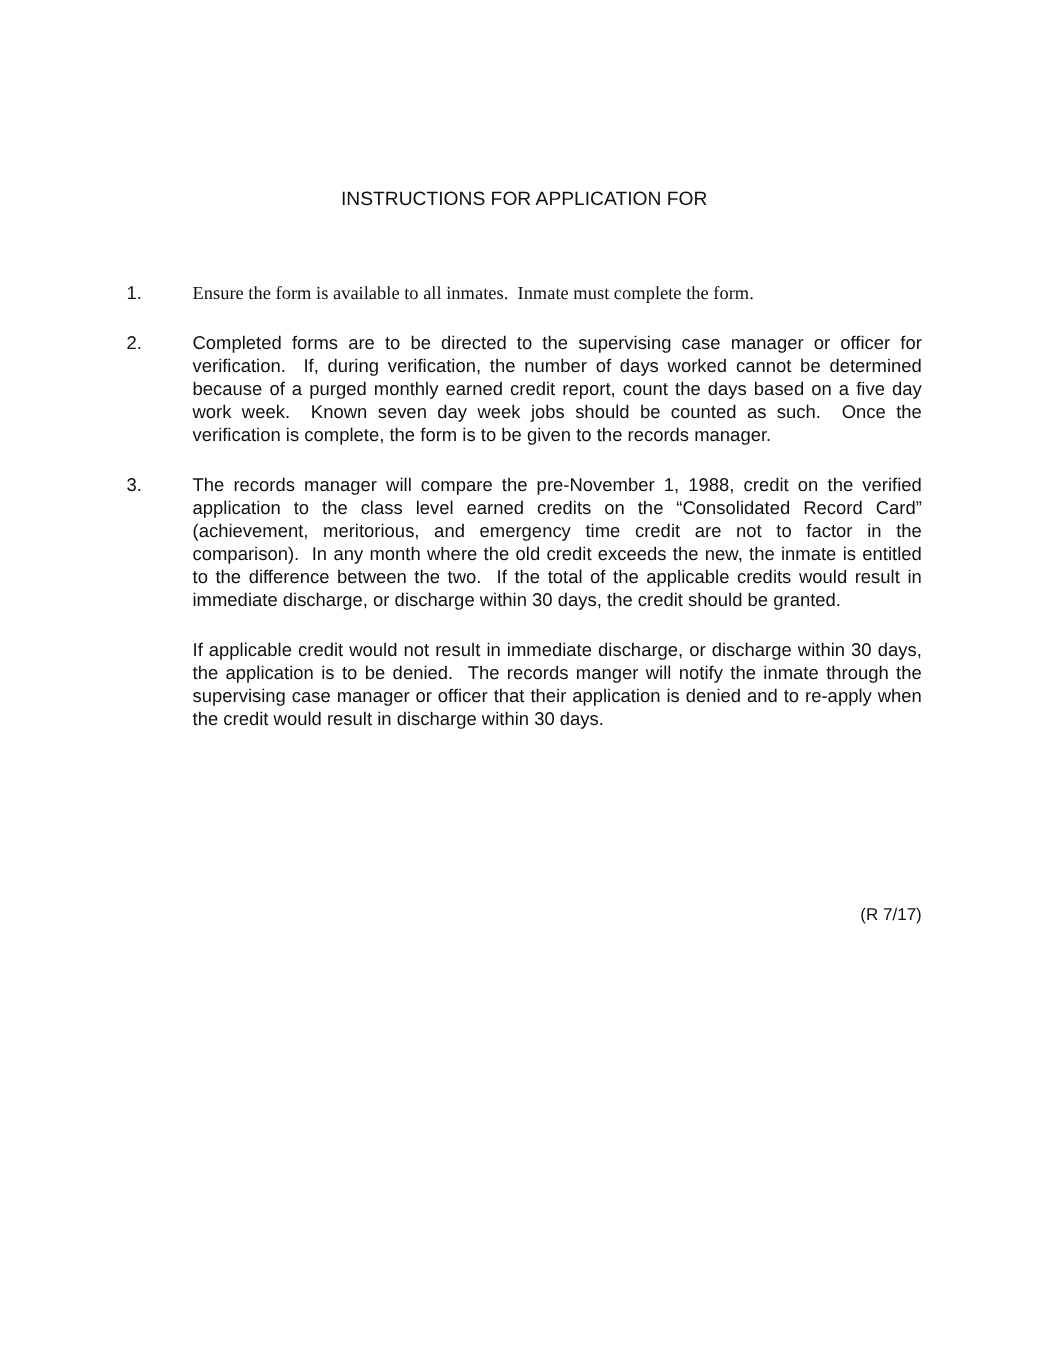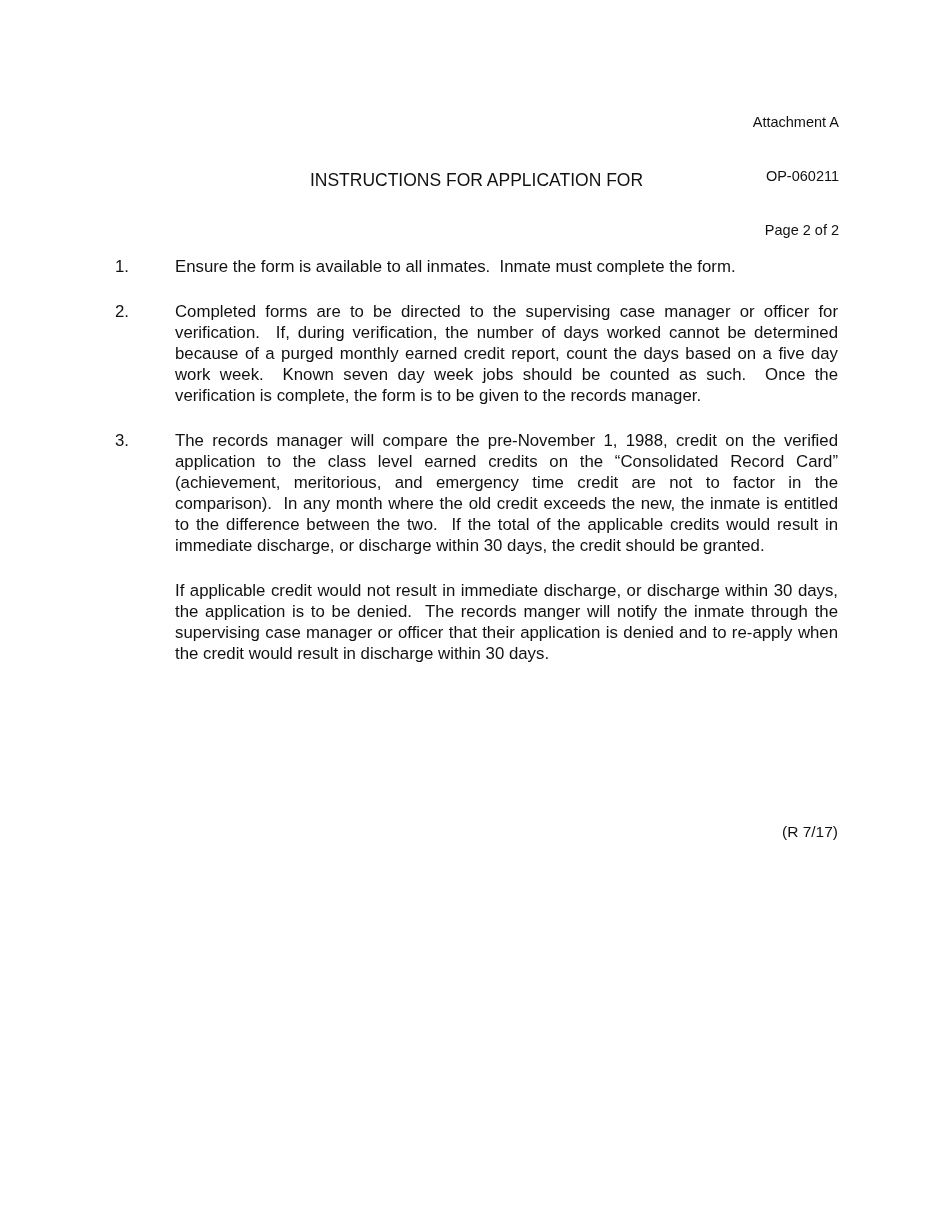--- a/index.html
+++ b/index.html
@@ -55,39 +55,35 @@
     width: 60px;
     flex: 0 0 60px;
   }
   .item .txt {
     flex: 1 1 auto;
     text-align: justify;
     white-space: pre-wrap;
   }
   .item.single .txt {
     text-align: left;
+    font-family: Liberation Serif, serif;
   }
   .revision {
     position: absolute;
     top: 822px;
     right: 112px;
     font-size: 15.5px;
     line-height: 19px;
   }
 </style>
 </head>
 <body>
 
 <div class="page">
 
-  <div class="header-block">
-    <div>Attachment A</div>
-    <div>OP-060211</div>
-    <div>Page 2 of 2</div>
-  </div>
 
   <div class="title-block">
     <div>INSTRUCTIONS FOR APPLICATION FOR</div>
   </div>
 
   <div class="body-block">
 
     <div class="item single">
       <div class="num">1.</div>
       <div class="txt">Ensure the form is available to all inmates.  Inmate must complete the form.</div>

